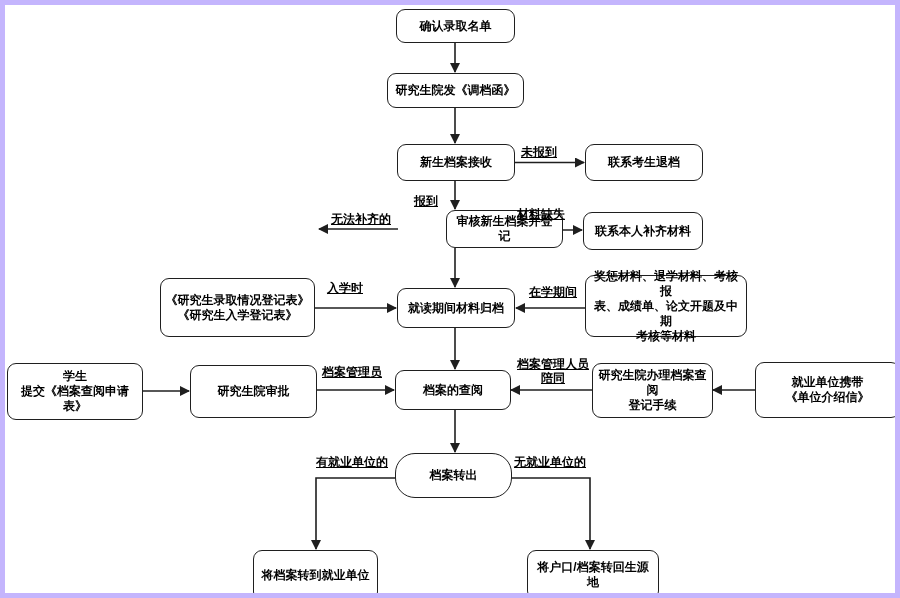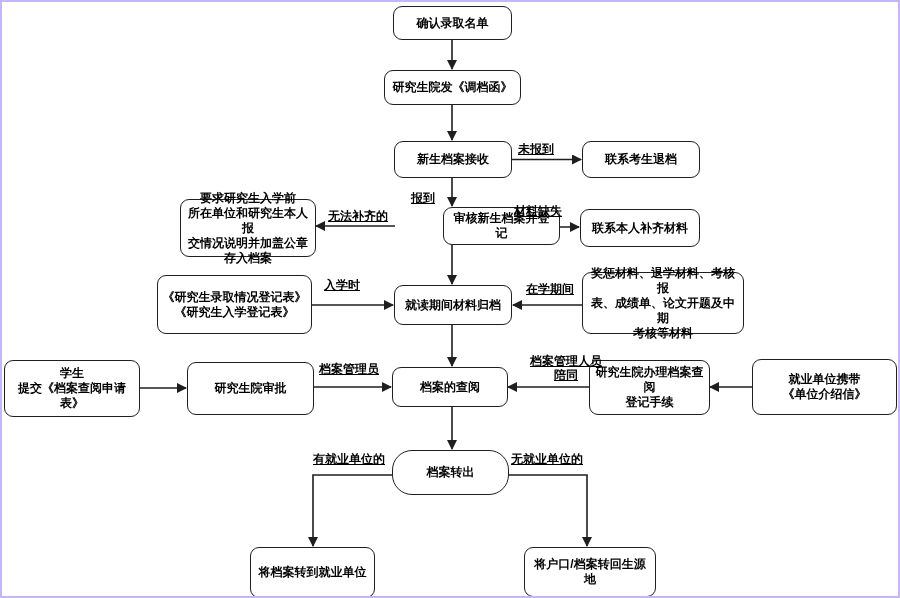--- a/index.html
+++ b/index.html
@@ -1,21 +1,21 @@
 <!DOCTYPE html>
 <html><head>
 <meta charset="utf-8">
 <style>
   html, body { margin: 0; padding: 0; background: #ffffff; }
   .canvas {
     position: relative;
     width: 900px;
     height: 598px;
     background: #ffffff;
-    border: 2px solid #c4b5fd;
+    border: 5px solid #c4b5fd;
     box-sizing: border-box;
     font-family: "Liberation Sans", "DejaVu Sans", sans-serif;
     overflow: hidden;
   }
   .edges-svg {
     position: absolute;
     left: 0; top: 0;
     width: 900px; height: 598px;
     z-index: 1;
   }
@@ -89,24 +89,20 @@
   <div class="node" style="left:382px; top:68px; width:137px; height:35px;">研究生院发《调档函》</div>
 
   <div class="node" style="left:392px; top:139px; width:118px; height:37px;">新生档案接收</div>
 
   <div class="node" style="left:580px; top:139px; width:118px; height:37px;">联系考生退档</div>
 
   <div class="node" style="left:393px; top:205px; width:117px; height:38px;margin-left:48px;">审核新生档案并登记</div>
 
   <div class="node" style="left:578px; top:207px; width:120px; height:38px;">联系本人补齐材料</div>
 
-  <div class="node" style="left:178px; top:197px; width:136px; height:58px;">要求研究生入学前
-所在单位和研究生本人报
-交情况说明并加盖公章
-存入档案</div>
 
   <div class="node" style="left:155px; top:273px; width:155px; height:59px;">《研究生录取情况登记表》
 《研究生入学登记表》</div>
 
   <div class="node" style="left:392px; top:283px; width:118px; height:40px;">就读期间材料归档</div>
 
   <div class="node" style="left:580px; top:270px; width:162px; height:62px;">奖惩材料、退学材料、考核报
 表、成绩单、论文开题及中期
 考核等材料</div>
 
@@ -136,20 +132,20 @@
   <div class="edge-label" style="left:512px; top:202px;">材料缺失</div>
 
   <div class="edge-label" style="left:326px; top:207px;">无法补齐的</div>
 
   <div class="edge-label" style="left:322px; top:276px;">入学时</div>
 
   <div class="edge-label" style="left:524px; top:280px;">在学期间</div>
 
   <div class="edge-label" style="left:317px; top:360px;">档案管理员</div>
 
-  <div class="edge-label centered" style="left:510px; top:352px; width:76px;margin-left:16px;">档案管理人员
+  <div class="edge-label centered" style="left:510px; top:352px; width:76px;">档案管理人员
 陪同</div>
 
   <div class="edge-label" style="left:311px; top:450px;">有就业单位的</div>
 
   <div class="edge-label" style="left:509px; top:450px;">无就业单位的</div>
 
 </div>
 
 </body></html>

